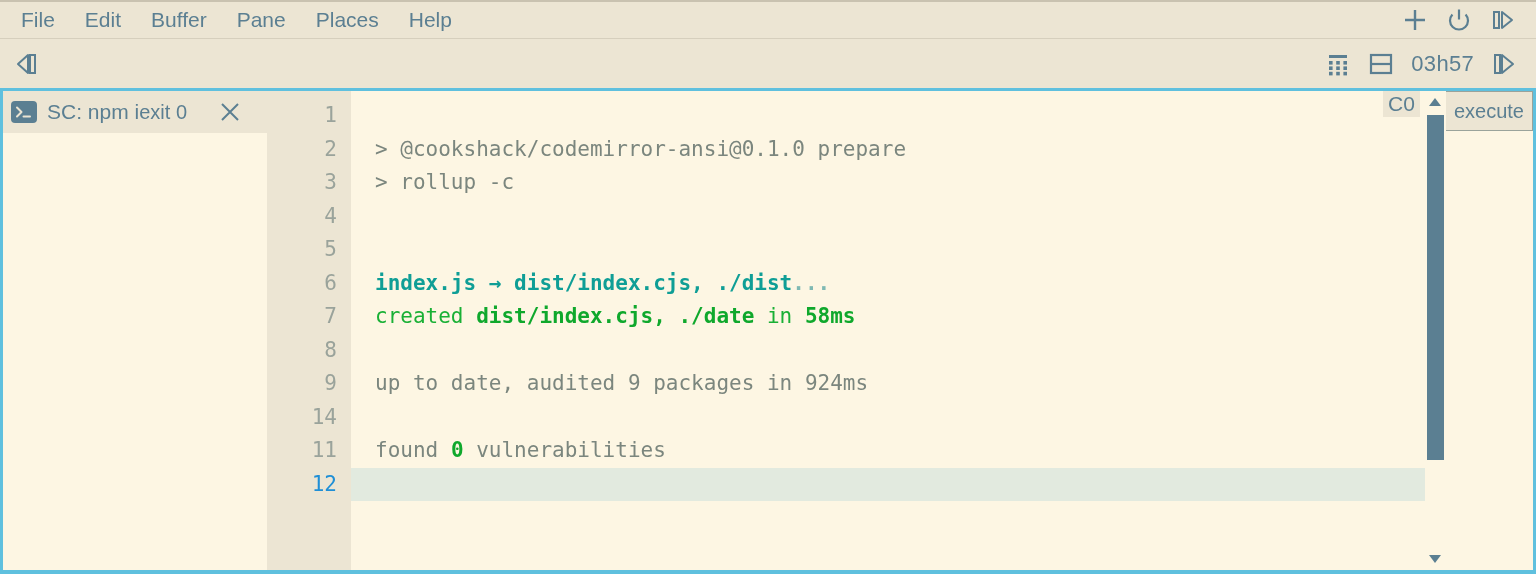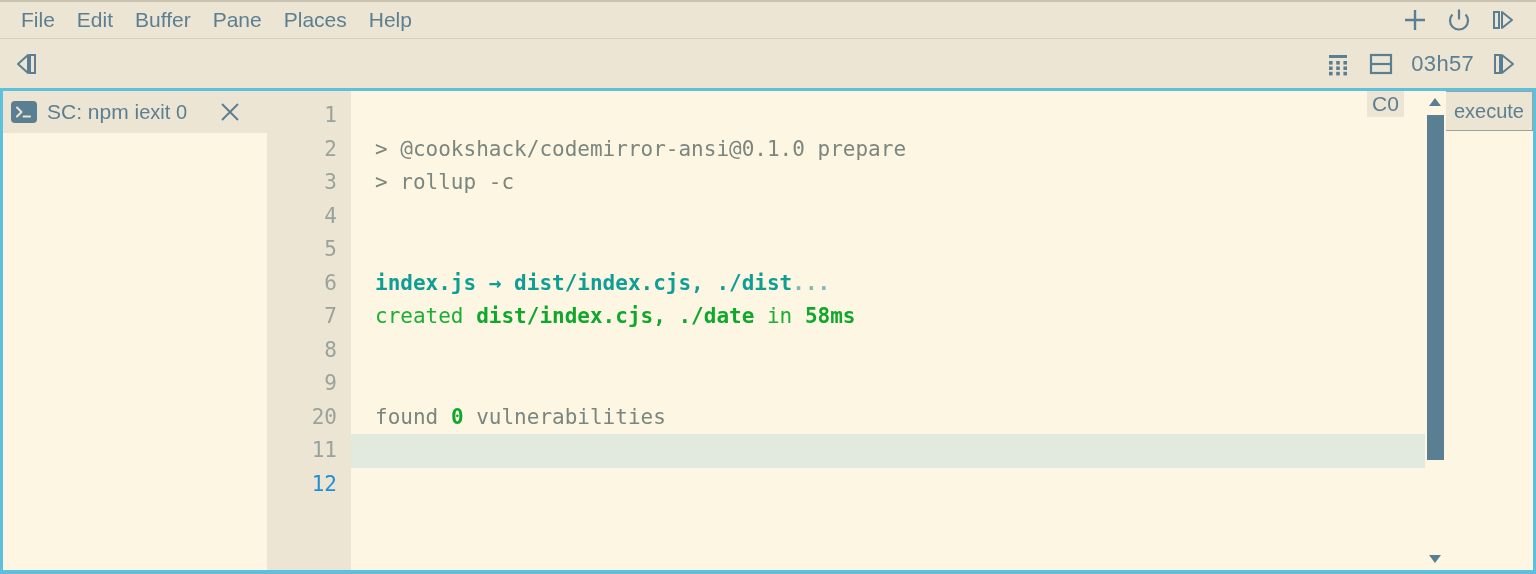--- a/index.html
+++ b/index.html
@@ -29,21 +29,21 @@
     background: #ece5d3;
     border-top: 2px solid #c9c2b0;
     box-sizing: border-box;
     display: flex;
     align-items: center;
     padding: 0 10px 0 12px;
     flex: none;
   }
   .menu-items {
     display: flex;
-    gap: 4px;
+    gap: 12px;
   }
   .menu-item {
     color: #5b7f92;
     font-size: 21px;
     line-height: 1;
     padding: 3px 9px 5px 9px;
     cursor: default;
     white-space: nowrap;
   }
   .menu-spacer { flex: 1 1 auto; }
@@ -182,21 +182,21 @@
   .s-cyan   { color: #0f9e96; font-weight: bold; }
   .s-cyan-d { color: #7fb9b3; font-weight: bold; }
   .s-green  { color: #19b035; }
   .s-green-b{ color: #0fa82c; font-weight: bold; }
   .s-gray   { color: #7b867e; }
 
   
   .col-badge {
     position: absolute;
     top: 0px;
-    right: 21px;
+    right: 5px;
     background: #ece5d3;
     color: #5b7f92;
     font-family: "Liberation Sans", sans-serif;
     font-size: 21px;
     line-height: 26px;
     padding: 0 5px;
     z-index: 5;
   }
 
   
@@ -359,34 +359,35 @@
         <div class="gutter">
           <div class="ln">1</div>
           <div class="ln">2</div>
           <div class="ln">3</div>
           <div class="ln">4</div>
           <div class="ln">5</div>
           <div class="ln">6</div>
           <div class="ln">7</div>
           <div class="ln">8</div>
           <div class="ln">9</div>
-          <div class="ln">20</div>
+          <div class="ln">14</div>
           <div class="ln">11</div>
           <div class="ln active">12</div>
         </div>
 
         <div class="code">
           <div class="cl">&nbsp;</div>
           <div class="cl"><span class="s-gray">&gt; @cookshack/codemirror-ansi@0.1.0 prepare</span></div>
           <div class="cl"><span class="s-gray">&gt; rollup -c</span></div>
           <div class="cl">&nbsp;</div>
           <div class="cl">&nbsp;</div>
           <div class="cl"><span class="s-cyan">index.js → dist/index.cjs, ./dist</span><span class="s-cyan-d">...</span></div>
           <div class="cl"><span class="s-green">created </span><span class="s-green-b">dist/index.cjs, ./date</span><span class="s-green"> in </span><span class="s-green-b">58ms</span></div>
           <div class="cl">&nbsp;</div>
+          <div class="cl"><span class="s-gray">up to date, audited 9 packages in 924ms</span></div>
           <div class="cl">&nbsp;</div>
           <div class="cl"><span class="s-gray">found </span><span class="s-green-b">0</span><span class="s-gray"> vulnerabilities</span></div>
           <div class="cl active-line" style="margin-left:-24px;padding-left:24px;">&nbsp;</div>
         </div>
 
         <div class="col-badge">C0</div>
       </div>
 
       <div class="scrollbar">
         <div class="sb-arrow">

